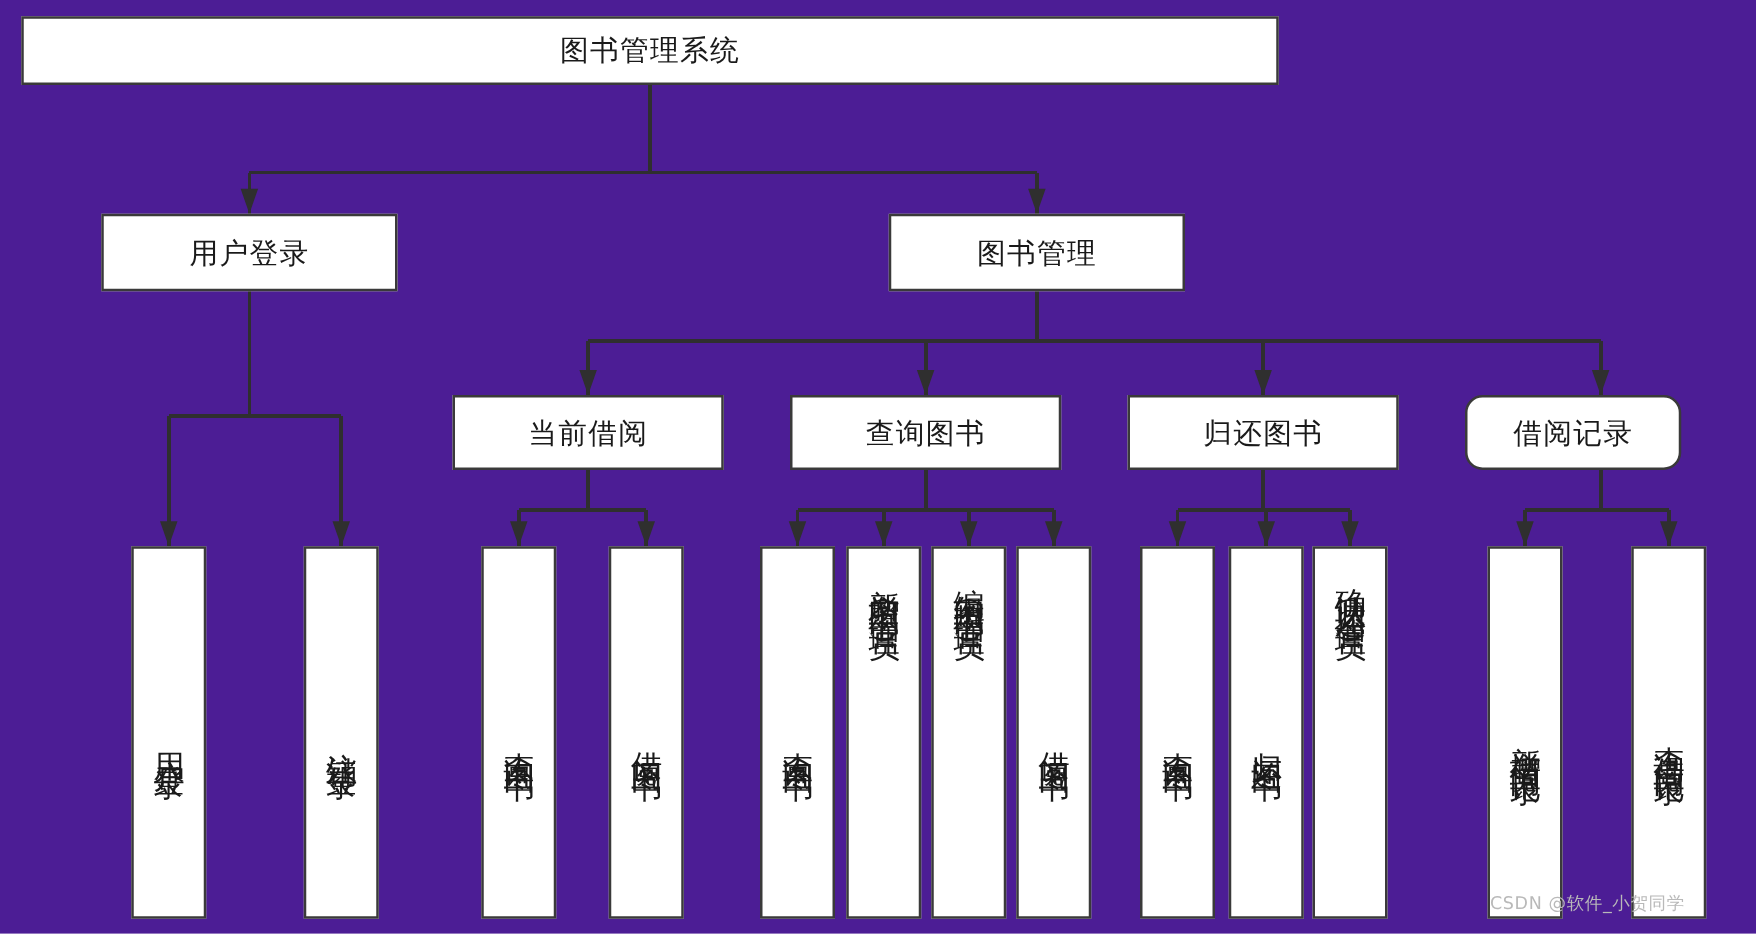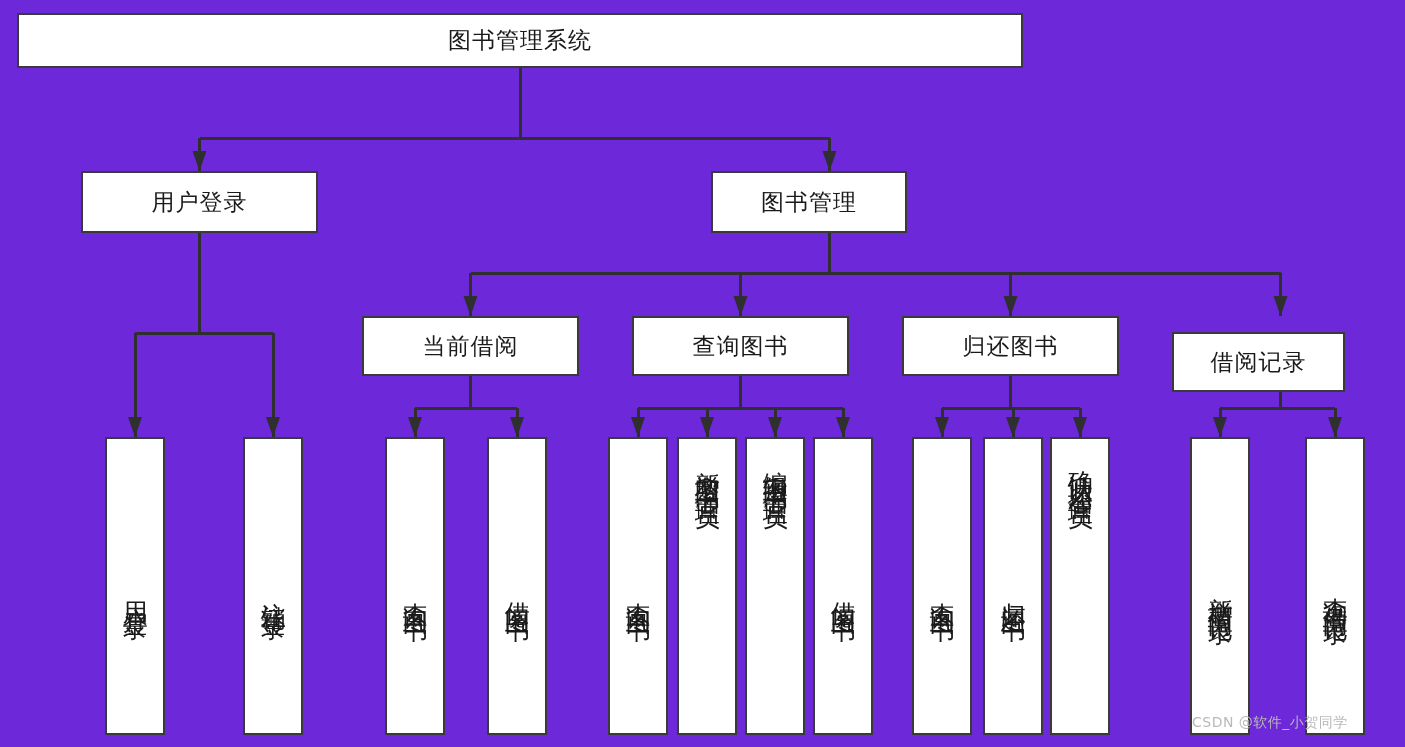--- a/index.html
+++ b/index.html
@@ -4,21 +4,21 @@
 <style>
   html, body {
     margin: 0;
     padding: 0;
     background: #ffffff;
   }
   #canvas {
     position: relative;
     width: 1405px;
     height: 747px;
-    background: #6d28d9;
+    background: #4c1d95;
     overflow: hidden;
     font-family: "DejaVu Sans", "Liberation Sans", sans-serif;
   }
   #connectors {
     position: absolute;
     left: 0;
     top: 0;
     width: 1405px;
     height: 747px;
     pointer-events: none;
@@ -127,33 +127,33 @@
       <line x1="1335" y1="408" x2="1335" y2="437" stroke="#2f2f2f" stroke-width="3" shape-rendering="crispEdges"></line>
       <polygon points="1328,417 1342,417 1335,437" fill="#2f2f2f"></polygon>
     </svg>
   <div id="nodes">
       <div class="node horiz" style="left: 17px; top: 13px; width: 1006px; height: 55px;">
         <span class="label">图书管理系统</span>
       </div>
       <div class="node horiz" style="left: 81px; top: 171px; width: 237px; height: 62px;">
         <span class="label">用户登录</span>
       </div>
-      <div class="node horiz" style="left: 711px; top: 171px; width: 196px; height: 62px;">
+      <div class="node horiz" style="left: 711px; top: 171px; width: 237px; height: 62px;">
         <span class="label">图书管理</span>
       </div>
       <div class="node horiz" style="left: 362px; top: 316px; width: 217px; height: 60px;">
         <span class="label">当前借阅</span>
       </div>
       <div class="node horiz" style="left: 632px; top: 316px; width: 217px; height: 60px;">
         <span class="label">查询图书</span>
       </div>
       <div class="node horiz" style="left: 902px; top: 316px; width: 217px; height: 60px;">
         <span class="label">归还图书</span>
       </div>
-      <div class="node horiz" style="left: 1172px; top: 332px; width: 173px; height: 60px;">
+      <div class="node horiz" style="left: 1172px; top: 316px; width: 173px; height: 60px; border-radius: 14px;">
         <span class="label">借阅记录</span>
       </div>
       <div class="node vert center" style="left: 105px; top: 437px; width: 60px; height: 298px;">
         <div class="label-wrap">
           <span class="label">用户登录</span>
         </div>
       </div>
       <div class="node vert center" style="left: 243px; top: 437px; width: 60px; height: 298px;">
         <div class="label-wrap">
           <span class="label">注销登录</span>

